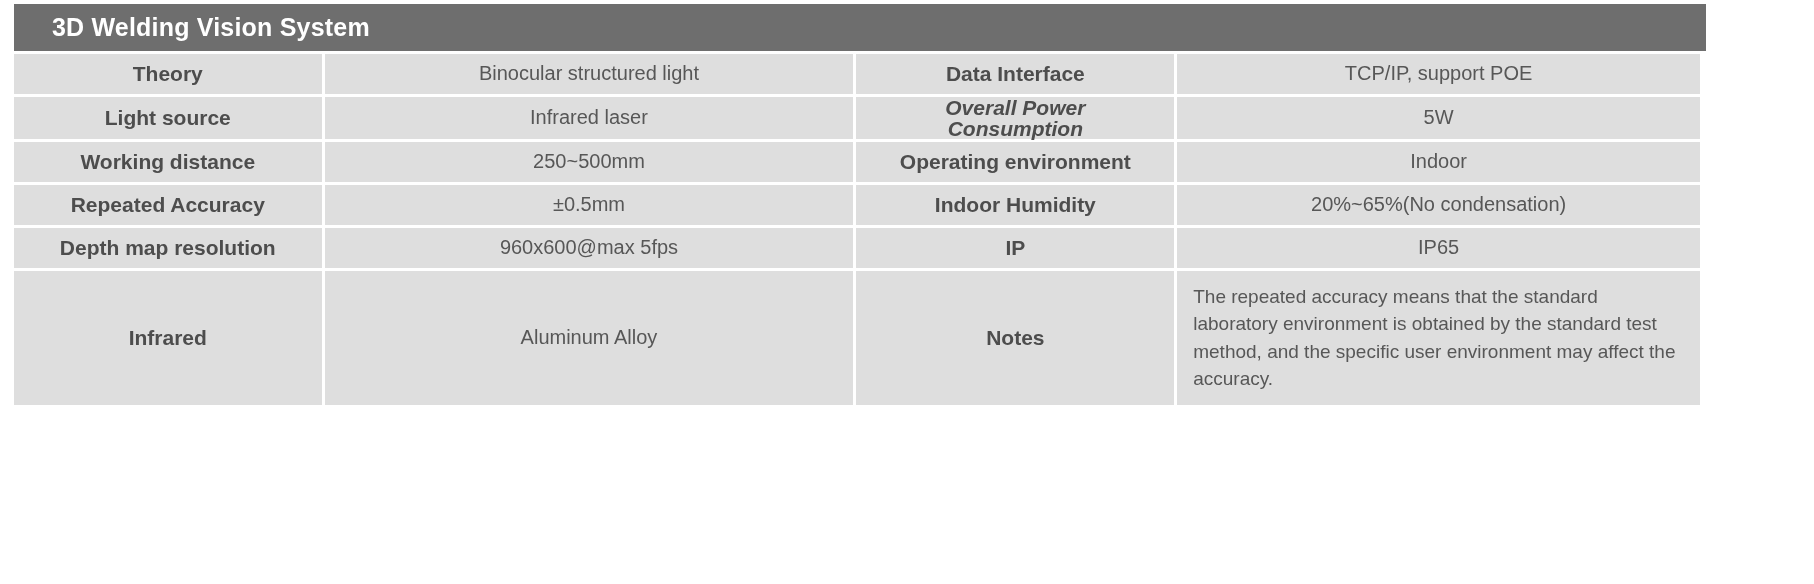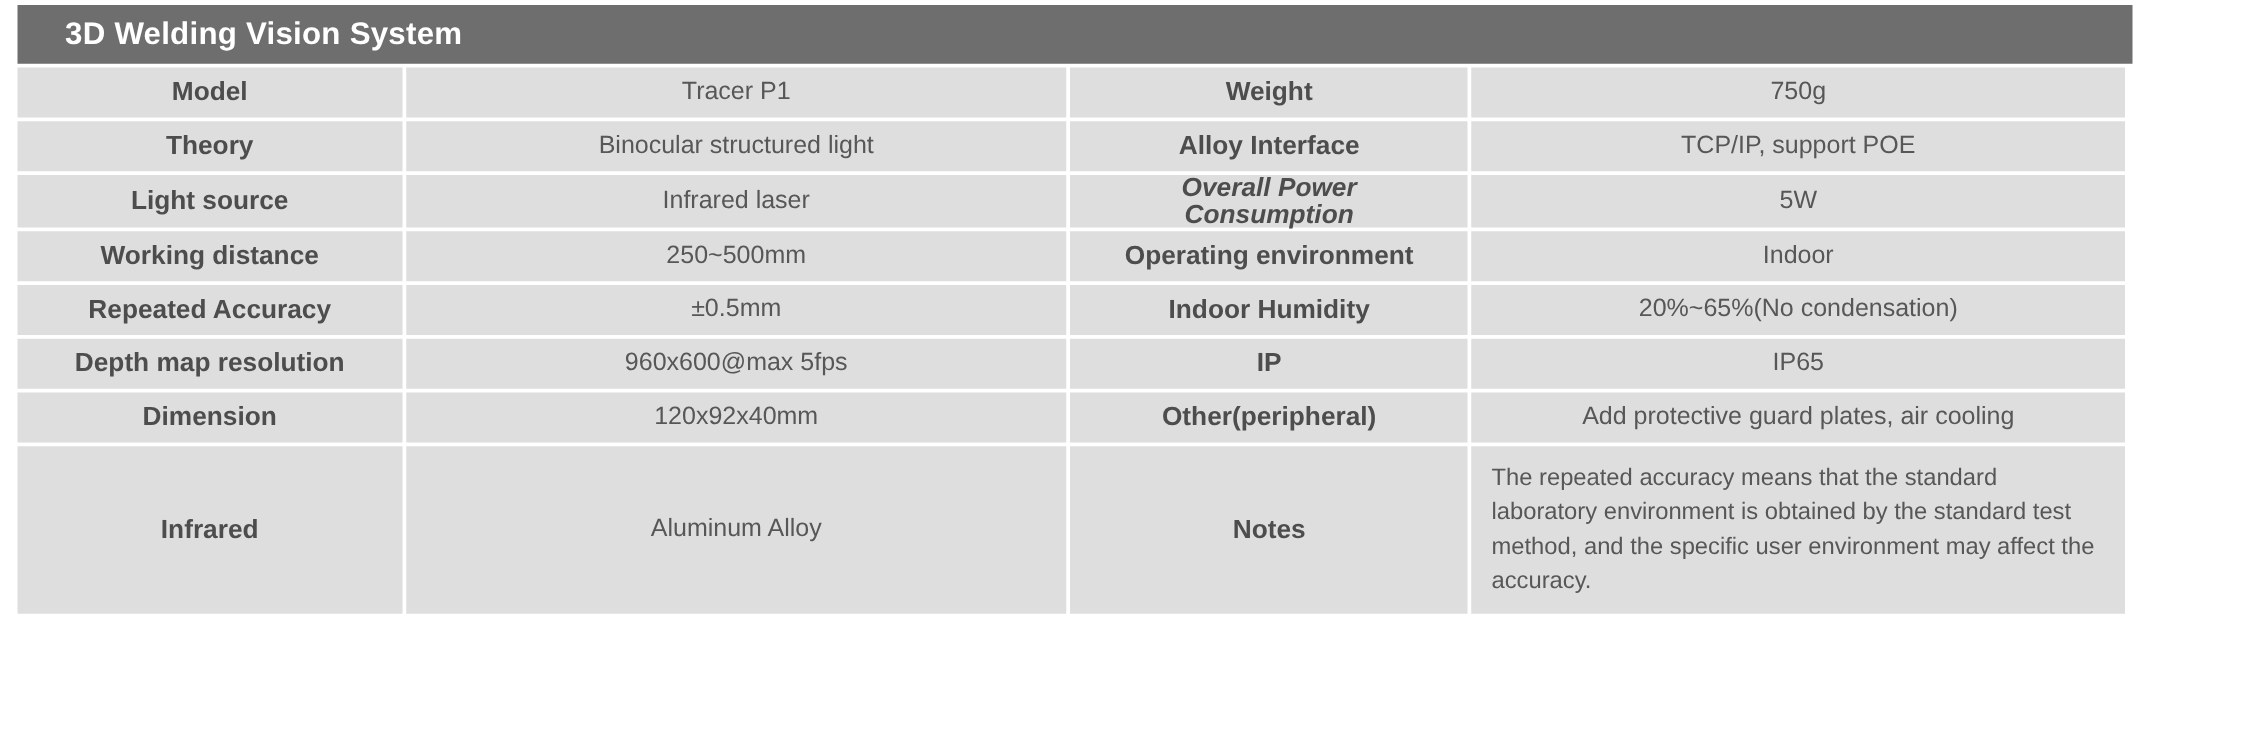--- a/index.html
+++ b/index.html
@@ -86,29 +86,23 @@
 </head>
 <body>
 
 <div class="spec-wrap">
 
   <div class="spec-title">3D Welding Vision System</div>
 
   <table class="spec-table">
     <tbody>
       <tr>
-        <td class="label">Model</td>
-        <td class="value">Tracer P1</td>
-        <td class="label-2">Weight</td>
-        <td class="value-2">750g</td>
-      </tr>
-      <tr>
         <td class="label">Theory</td>
         <td class="value">Binocular structured light</td>
-        <td class="label-2">Alloy Interface</td>
+        <td class="label-2">Data Interface</td>
         <td class="value-2">TCP/IP, support POE</td>
       </tr>
       <tr>
         <td class="label">Light source</td>
         <td class="value">Infrared laser</td>
         <td class="label-2 two-line">
           <span>Overall Power</span>
           <span>Consumption</span>
         </td>
         <td class="value-2">5W</td>
@@ -125,26 +119,20 @@
         <td class="label-2">Indoor Humidity</td>
         <td class="value-2">20%~65%(No condensation)</td>
       </tr>
       <tr>
         <td class="label">Depth map resolution</td>
         <td class="value">960x600@max 5fps</td>
         <td class="label-2">IP</td>
         <td class="value-2">IP65</td>
       </tr>
       <tr>
-        <td class="label">Dimension</td>
-        <td class="value">120x92x40mm</td>
-        <td class="label-2">Other(peripheral)</td>
-        <td class="value-2">Add protective guard plates, air cooling</td>
-      </tr>
-      <tr>
         <td class="label tall">Infrared</td>
         <td class="value tall">Aluminum Alloy</td>
         <td class="label-2 tall">Notes</td>
         <td class="value-2 tall">
           <div class="note-text">The repeated accuracy means that the standard laboratory environment is obtained by the standard test method, and the specific user environment may affect the accuracy.</div>
         </td>
       </tr>
     </tbody>
   </table>
 </div>

